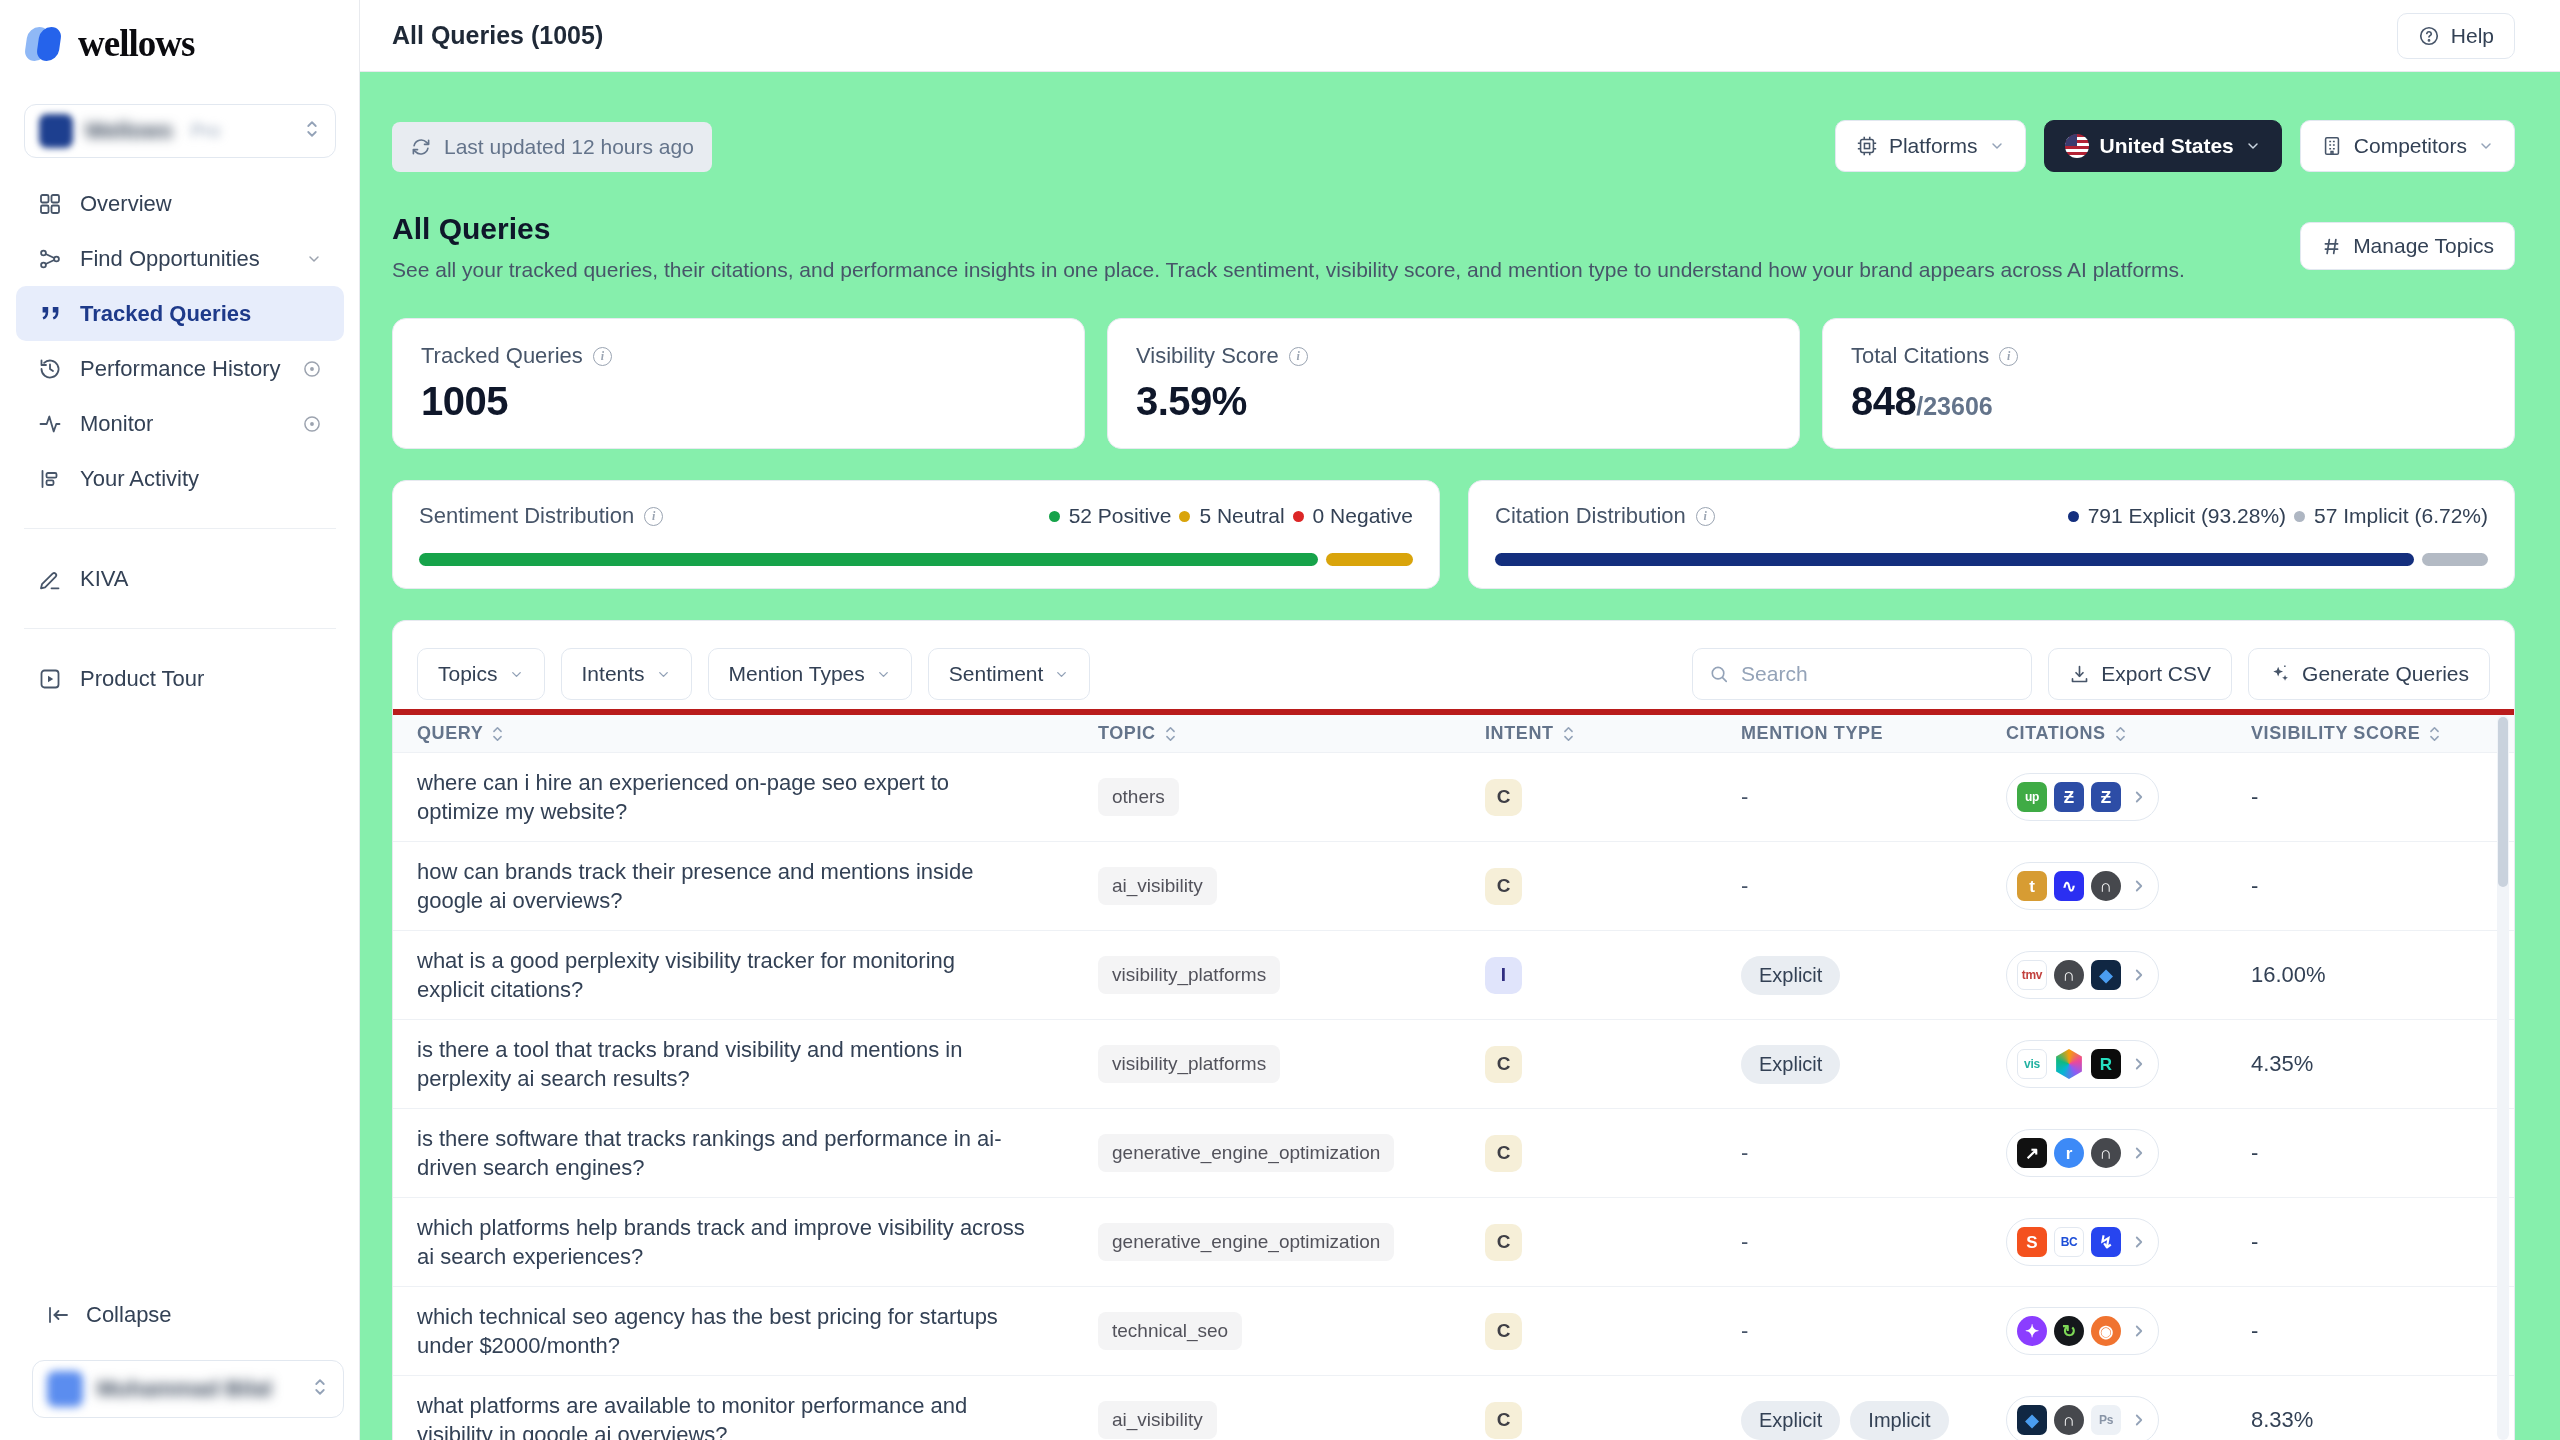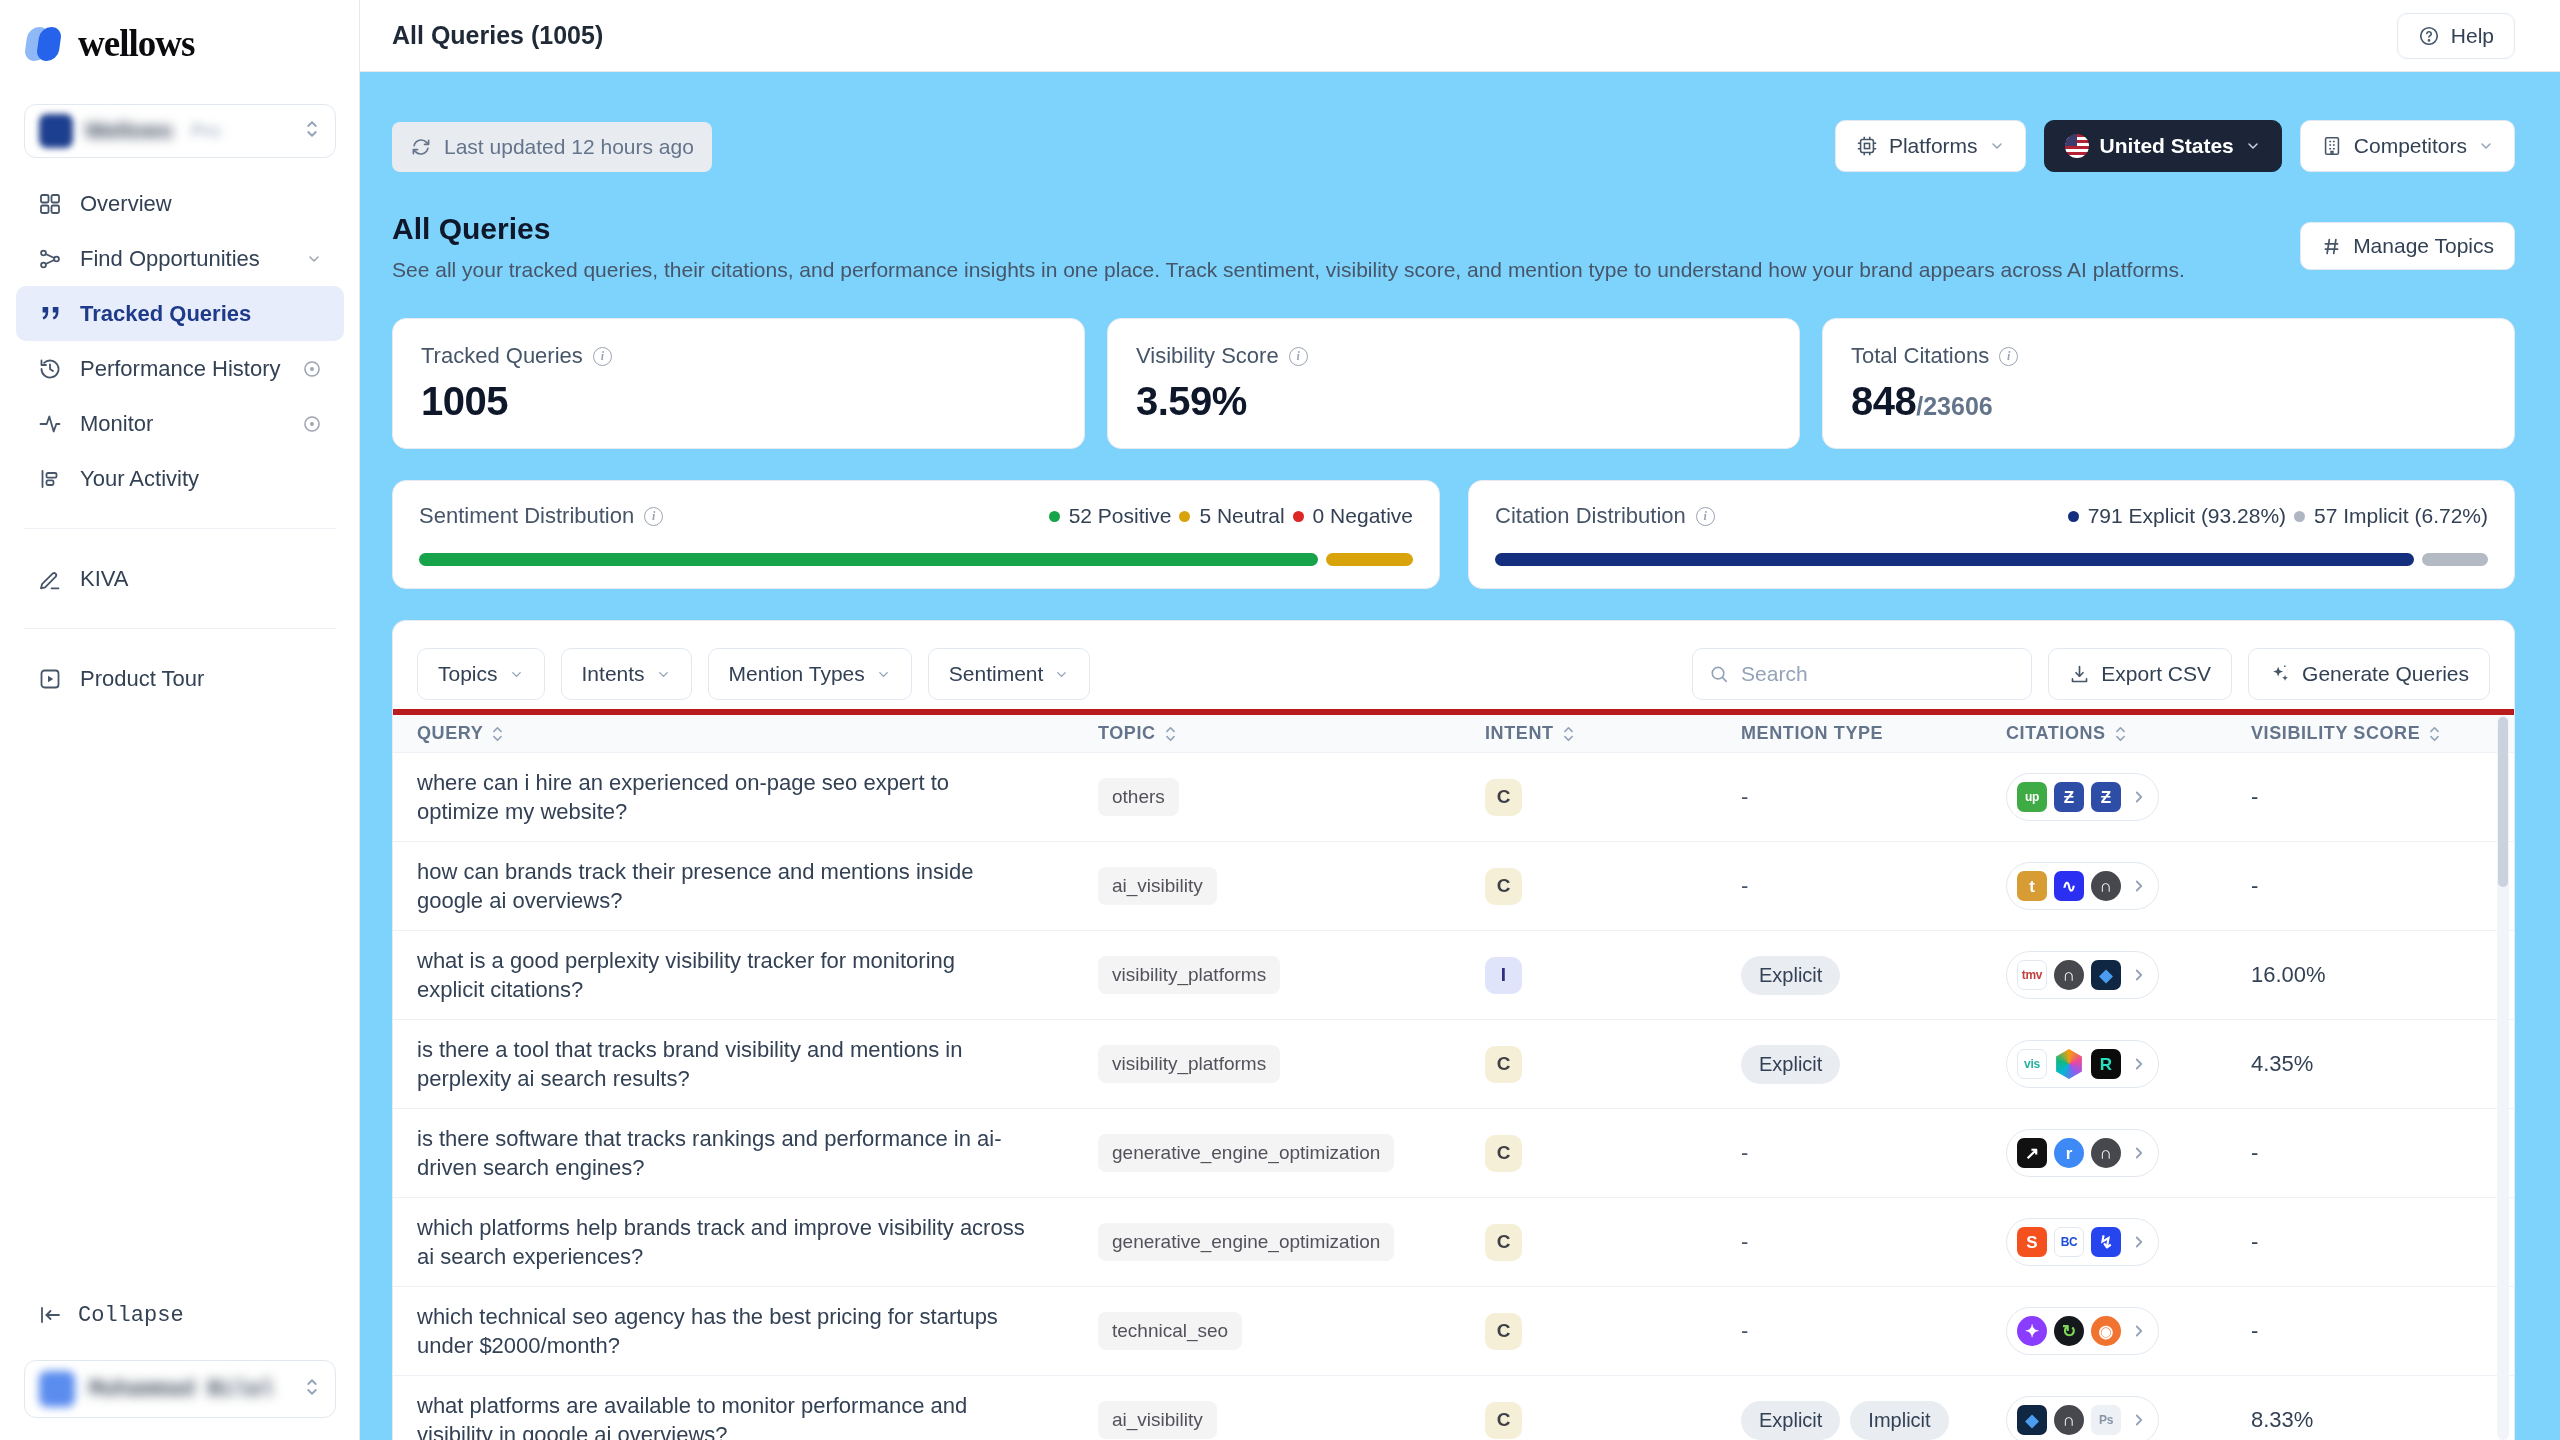--- a/index.html
+++ b/index.html
@@ -19,28 +19,28 @@
   .ws-avatar { width:34px; height:34px; border-radius:8px; background:#1d3f8f; filter:blur(3px); }
   .ws-name { font-size:22px; font-weight:600; color:#334155; filter:blur(6px); }
   .ws-plan { font-size:19px; color:#94a3b8; filter:blur(5px); margin-left:6px; }
   .ws-caret { margin-left:auto; color:#94a3b8; }
   .nav { position:absolute; left:0; top:176px; width:360px; }
   .nav-item { display:flex; align-items:center; gap:18px; height:55px; margin:0 16px; padding:0 22px; border-radius:10px; font-size:22px; font-weight:500; color:#334155; cursor:pointer; }
   .nav-item svg { flex:0 0 auto; }
   .nav-item .trail { margin-left:auto; display:flex; align-items:center; color:#9ca3af; }
   .nav-item.active { background:#e7edfb; color:#1e3a8a; font-weight:600; }
   .divider { height:1px; background:#eceff3; margin:22px 24px; }
-  .side-bottom { position:absolute; left:0; bottom:0; width:360px;font-family:Liberation Mono, monospace; }
+  .side-bottom { position:absolute; left:8px; bottom:0; width:360px; }
   .collapse-row { display:flex; align-items:center; gap:16px; margin:0 16px 20px 16px; padding:0 22px; height:50px; font-size:22px; font-weight:500; color:#334155; cursor:pointer; }
   .user-chip { margin:0 24px 22px 24px; height:58px; border:1px solid #e2e8f0; border-radius:12px; display:flex; align-items:center; gap:14px; padding:0 14px; background:#fff; }
   .user-avatar { width:36px; height:36px; border-radius:8px; background:#5b8def; filter:blur(4px); }
   .user-name { font-size:22px; font-weight:600; color:#334155; filter:blur(6px); }
 
   
-  .main { position:absolute; left:360px; top:0; right:0; bottom:0; background:#7dd3fc; }
+  .main { position:absolute; left:360px; top:0; right:0; bottom:0; background:#86efac; }
   .topbar { position:absolute; left:0; top:0; right:0; height:72px; background:#fff; border-bottom:1px solid #e8eaee; display:flex; align-items:center; padding:0 45px 0 32px; }
   .topbar-title { font-size:25px; font-weight:600; color:#1f2937; }
   .btn { display:inline-flex; align-items:center; gap:11px; background:#fff; border:1px solid #e2e8f0; border-radius:10px; height:52px; padding:0 20px; font-size:21px; color:#334155; font-weight:500; cursor:pointer; white-space:nowrap; }
   .btn svg { flex:0 0 auto; }
   .help-btn { margin-left:auto; height:46px; border-radius:10px; }
   .btn-dark { background:#1b2537; border-color:#1b2537; color:#fff; }
   .btn-dark .chev { color:#cbd5e1; }
   .chev { color:#94a3b8; display:flex; align-items:center; }
 
   .updated-chip { position:absolute; left:32px; top:122px; height:50px; display:inline-flex; align-items:center; gap:12px; background:#e8ecf1; border-radius:8px; padding:0 18px; font-size:21px; color:#64748b; }

